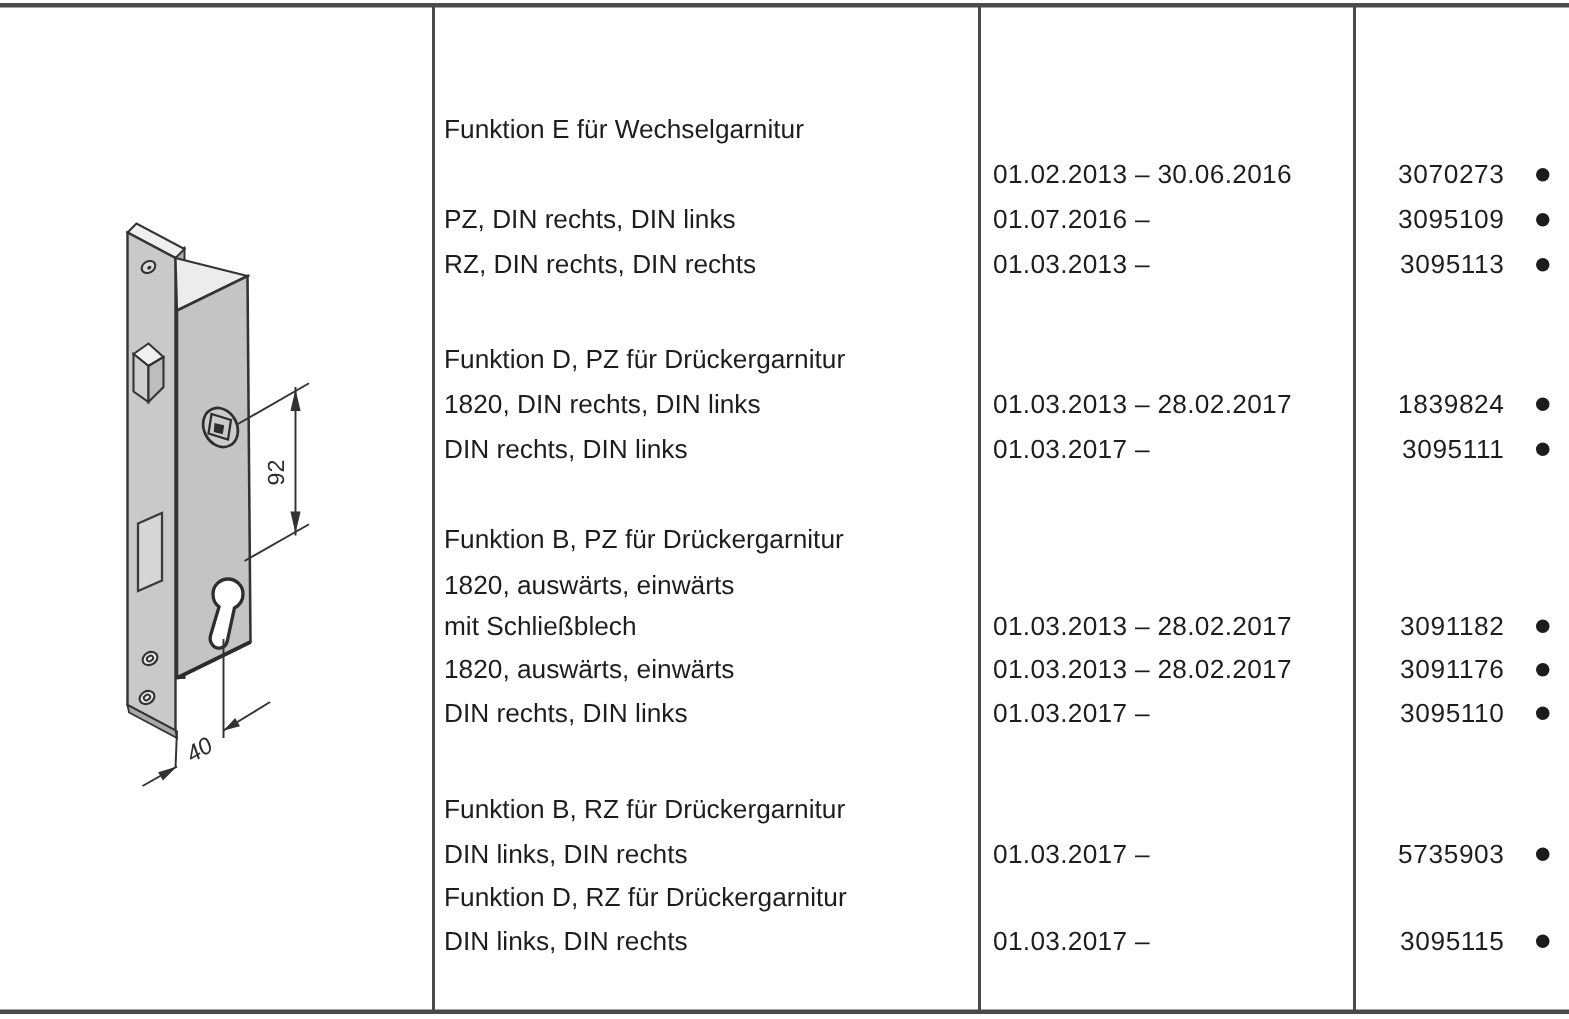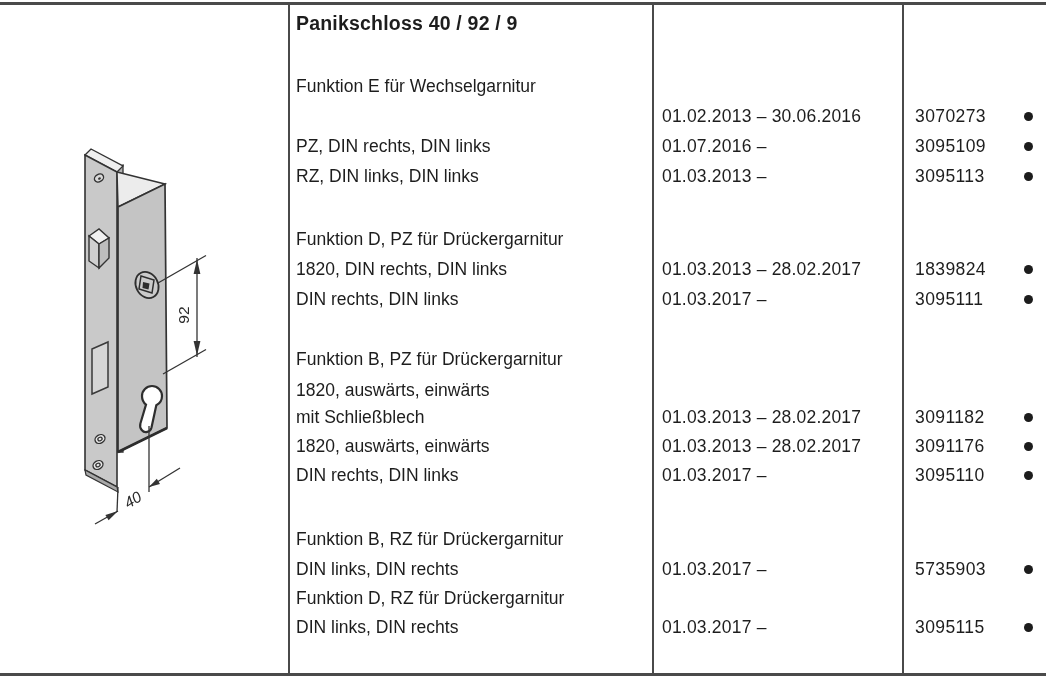--- a/index.html
+++ b/index.html
@@ -15,21 +15,21 @@
   .rule.h{left:0;width:1046px;height:2.5px;}
   .rule.v{top:3px;height:671px;width:2px;}
   .title{
     position:absolute;left:296px;top:12px;
     font-size:19.5px;font-weight:bold;letter-spacing:.2px;
     white-space:nowrap;
   }
   .row{position:absolute;left:0;width:898px;height:24px;font-size:17.5px;}
   .row .desc{position:absolute;left:296px;white-space:nowrap;}
   .row .date{position:absolute;left:662px;white-space:nowrap;letter-spacing:.2px;}
-  .row .art{position:absolute;left:903px;width:100px;text-align:left;white-space:nowrap;letter-spacing:.4px;margin-left:12px;}
+  .row .art{position:absolute;left:903px;width:100px;text-align:right;white-space:nowrap;letter-spacing:.4px;}
   .row .dot{
     position:absolute;left:1024px;top:6px;
     width:9px;height:9px;border-radius:50%;background:#1c1c1c;
   }
   svg text{font-family:"Liberation Sans","DejaVu Sans",sans-serif;}
 </style>
 </head>
 <body>
 
 <div class="page">
@@ -100,38 +100,37 @@
       <line x1="58" y1="357" x2="57" y2="382"></line>
       <line x1="89" y1="296" x2="89" y2="362"></line>
       <line x1="35" y1="394" x2="58" y2="381"></line>
       <line x1="89" y1="357" x2="120" y2="338"></line>
       <polygon points="58,381 48.6,390.3 45.4,384.9" fill="#333" stroke="none"></polygon>
       <polygon points="89,357 100,354.1 96.8,348.7" fill="#333" stroke="none"></polygon>
     </g>
     <text x="73" y="375" transform="rotate(-31 73 370)" text-anchor="middle" font-size="15.5" font-style="italic" fill="#2a2a2a">40</text>
   </svg>
 
-  <div class="title">Panikschloss 40 / 92 / 9</div>
 
   <div class="row" style="top:76px">
       <span class="desc">Funktion E für Wechselgarnitur</span>
     </div>
   <div class="row" style="top:106px">
       <span class="date">01.02.2013 – 30.06.2016</span>
       <span class="art">3070273</span>
       <span class="dot"></span>
     </div>
   <div class="row" style="top:136px">
       <span class="desc">PZ, DIN rechts, DIN links</span>
       <span class="date">01.07.2016 –</span>
       <span class="art">3095109</span>
       <span class="dot"></span>
     </div>
   <div class="row" style="top:166px">
-      <span class="desc">RZ, DIN links, DIN links</span>
+      <span class="desc">RZ, DIN rechts, DIN rechts</span>
       <span class="date">01.03.2013 –</span>
       <span class="art">3095113</span>
       <span class="dot"></span>
     </div>
 
   <div class="row" style="top:229px">
       <span class="desc">Funktion D, PZ für Drückergarnitur</span>
     </div>
   <div class="row" style="top:259px">
       <span class="desc">1820, DIN rechts, DIN links</span>

